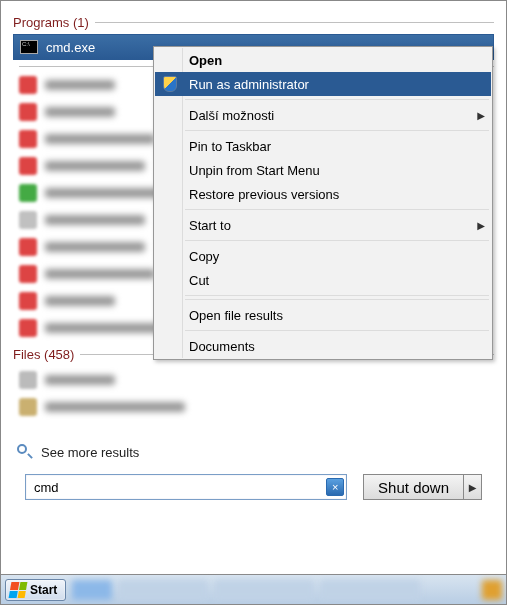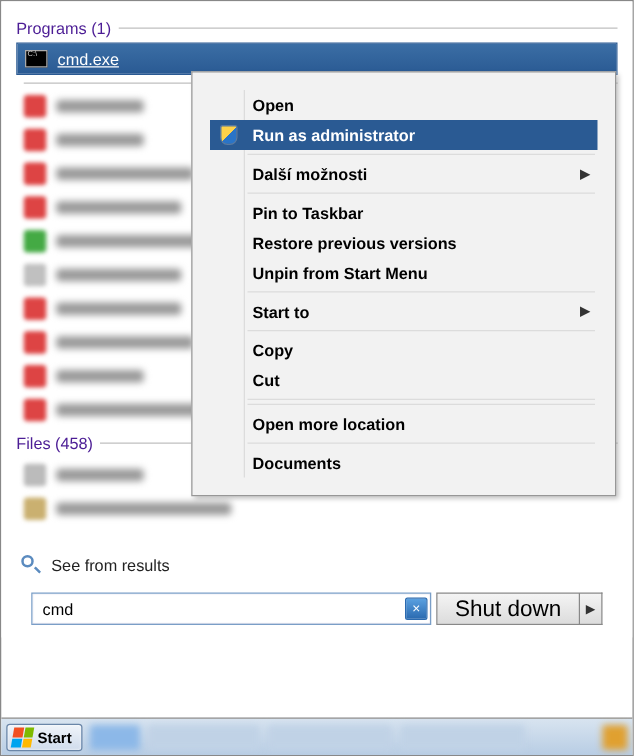--- a/index.html
+++ b/index.html
@@ -15,38 +15,37 @@
     border: 1px solid #888;
   }
   .panel {
     padding: 8px 12px 0 12px;
     background: #fff;
   }
   .section-header {
     display: flex;
     align-items: center;
     margin: 6px 0 4px 0;
-    color: #4c1d95;
+    color: #7f1d1d;
   }
   .section-header .line {
     flex: 1;
     height: 1px;
     background: #c0c0c0;
     margin-left: 6px;
   }
   .programs-list { }
   .program-row {
     display: flex;
     align-items: center;
     background: linear-gradient(#3b6ea5, #2a5a93);
     color: #fff;
     height: 26px;
     padding: 0 6px;
     border: 1px solid #2a5a93;
-    text-decoration: underline;
   }
   .cmd-icon {
     width: 18px;
     height: 14px;
     background: #000;
     border: 1px solid #aaa;
     margin-right: 8px;
     position: relative;
   }
   .cmd-icon::before {
@@ -99,21 +98,21 @@
   .mag-icon .handle {
     width: 6px;
     height: 2px;
     background: #5b8bbf;
     position: absolute;
     top: 11px; left: 10px;
     transform: rotate(45deg);
   }
   .bottom-bar {
     display: flex;
-    gap: 4px;
+    gap: 16px;
     padding: 0 12px 10px 12px;
     align-items: stretch;
   }
   .search-box {
     flex: 1;
     display: flex;
     align-items: center;
     border: 1px solid #7a9ec7;
     background: #fff;
     height: 26px;
@@ -143,21 +142,21 @@
   .shutdown {
     display: flex;
     height: 26px;
   }
   .shutdown-btn {
     background: linear-gradient(#f4f4f4,#dcdcdc);
     border: 1px solid #888;
     padding: 0 14px;
     display: flex;
     align-items: center;
-    font-size: 18px;
+    font-size: 15px;
     cursor: pointer;
   }
   .shutdown-arrow {
     background: linear-gradient(#f4f4f4,#dcdcdc);
     border: 1px solid #888;
     border-left: none;
     width: 18px;
     display: flex;
     align-items: center;
     justify-content: center;
@@ -211,46 +210,45 @@
     display: flex;
     gap: 6px;
   }
   .taskbar-blur div {
     height: 20px;
     border-radius: 2px;
   }
   
   .context-menu {
     position: absolute;
-    top: 56px;
+    top: 45px;
     left: 152px;
     width: 340px;
     background: #f2f2f2;
     border: 1px solid #979797;
     box-shadow: 2px 2px 4px rgba(0,0,0,0.25);
-    padding: 14px;
+    padding: 1px;
   }
   .context-menu .inner {
     border-left: 28px solid #f2f2f2;
     position: relative;
   }
   .context-menu .gutter {
     position: absolute;
     top: 0; bottom: 0; left: -1px;
     width: 1px;
     background: #dcdcdc;
   }
   .cm-item {
     display: flex;
     align-items: center;
     height: 24px;
     padding: 0 6px;
     position: relative;
     cursor: default;
-    font-weight: bold;
   }
   .cm-item.bold { font-weight: bold; }
   .cm-item.highlight {
     background: #2a5a93;
     color: #fff;
     margin-left: -28px;
     padding-left: 34px;
   }
   .cm-item.highlight .cm-icon {
     left: 6px;
@@ -365,21 +363,21 @@
         <div class="blur-icon" style="background:#cab070"></div>
         <div class="blur-text" style="width:140px"></div>
       </div>
   </div>
 
   <div class="see-more">
     <div class="mag-icon">
       <div class="circle"></div>
         <div class="handle"></div>
     </div>
-    <span>See from results</span>
+    <span>See more results</span>
   </div>
 
   <div class="bottom-bar">
     <div class="search-box">
       <input type="text" value="cmd" style="">
       <div class="clear-btn">
         <span>×</span>
       </div>
     </div>
     <div class="shutdown">
@@ -409,41 +407,41 @@
     <div class="cm-sep"></div>
     <div class="cm-item">
       <span>Další možnosti</span>
       <span class="cm-arrow">▶</span>
     </div>
     <div class="cm-sep"></div>
     <div class="cm-item">
       <span>Pin to Taskbar</span>
     </div>
     <div class="cm-item">
+      <span>Unpin from Start Menu</span>
+    </div>
+    <div class="cm-item">
       <span>Restore previous versions</span>
-    </div>
-    <div class="cm-item">
-      <span>Unpin from Start Menu</span>
     </div>
     <div class="cm-sep"></div>
     <div class="cm-item">
       <span>Start to</span>
       <span class="cm-arrow">▶</span>
     </div>
     <div class="cm-sep"></div>
     <div class="cm-item">
       <span>Copy</span>
     </div>
     <div class="cm-item">
       <span>Cut</span>
     </div>
     <div class="cm-sep"></div>
     <div class="cm-sep"></div>
     <div class="cm-item">
-      <span>Open more location</span>
+      <span>Open file results</span>
     </div>
     <div class="cm-sep"></div>
     <div class="cm-item">
       <span>Documents</span>
     </div>
   </div>
 </div>
 
 <div class="taskbar">
   <div class="start-btn">

